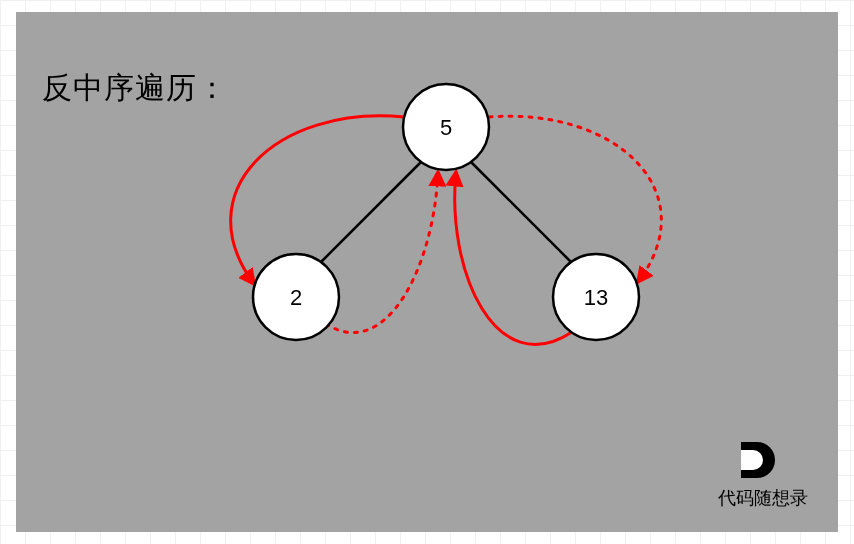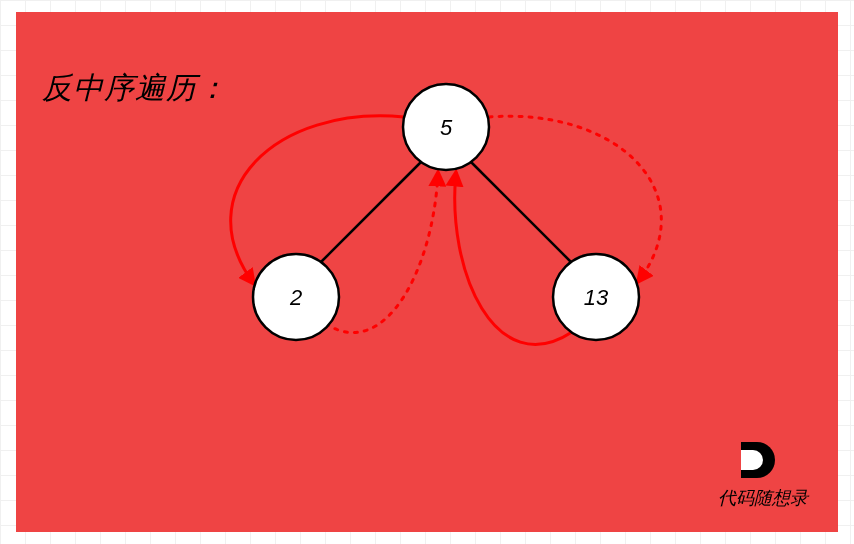--- a/index.html
+++ b/index.html
@@ -17,22 +17,21 @@
         linear-gradient(to right, #f0f0f0 1px, transparent 1px),
         linear-gradient(to bottom, #f0f0f0 1px, transparent 1px);
       background-size: 25px 25px;
     }
     .diagram-area {
       position: absolute;
       left: 16px;
       top: 12px;
       right: 16px;
       bottom: 12px;
-      background: #ef4444;
-      font-style: italic;
+      background: #a3a3a3;
     }
     .title {
       position: absolute;
       left: 26px;
       top: 56px;
       font-size: 30px;
       color: #000;
       font-family: "SimSun", serif;
       letter-spacing: 1px;
     }

